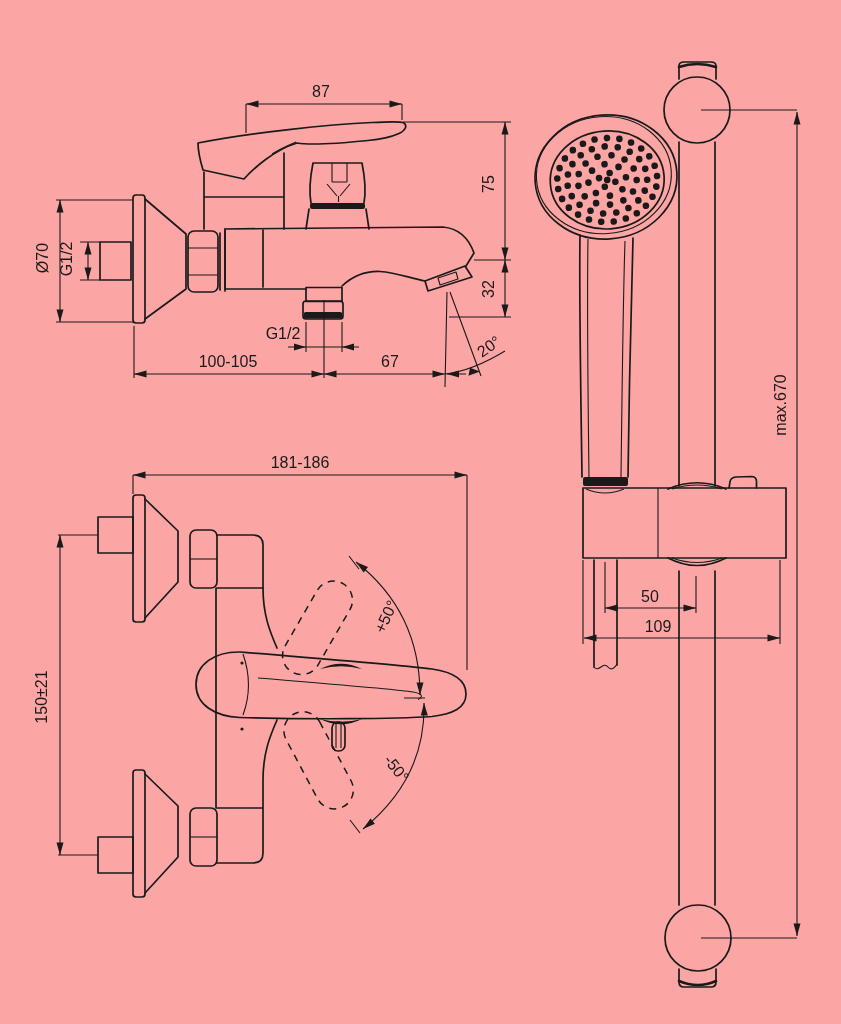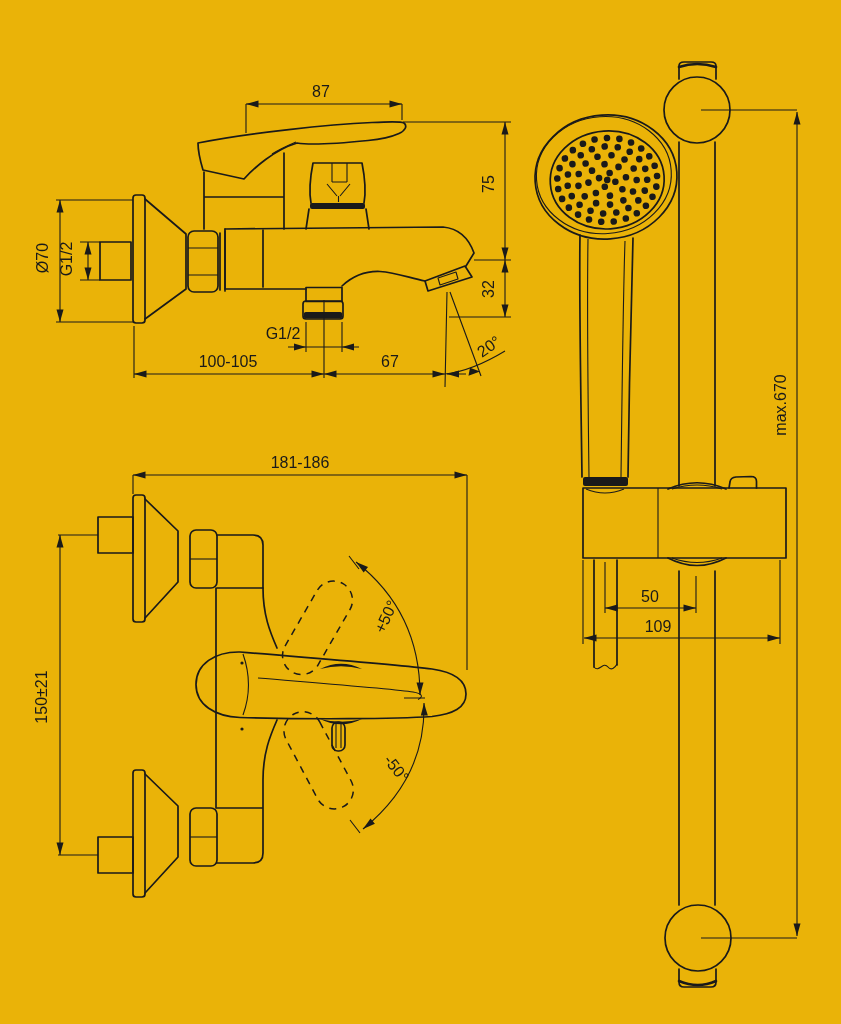--- a/index.html
+++ b/index.html
@@ -1,16 +1,16 @@
 <!DOCTYPE html>
 <html><head>
 <meta charset="utf-8">
 <style>
   html,body{margin:0;padding:0;background:#ffffff;}
-  .stage{position:relative;width:841px;height:1024px;background:#eab308;overflow:hidden;}
+  .stage{position:relative;width:841px;height:1024px;background:#fca5a5;overflow:hidden;}
   svg{position:absolute;left:0;top:0;}
   .draw{fill:none;stroke:#1a1a1a;stroke-width:1.7;stroke-linejoin:round;stroke-linecap:round;}
   .thin{fill:none;stroke:#1a1a1a;stroke-width:1.1;stroke-linejoin:round;stroke-linecap:butt;}
   .thick{fill:none;stroke:#1a1a1a;stroke-width:2.6;stroke-linecap:round;}
   .dashed{stroke-dasharray:7 6;stroke-width:1.5;}
   .solidfill{fill:#1a1a1a;stroke:none;}
   .dimtext{font-family:"Liberation Sans","DejaVu Sans",sans-serif;font-size:16px;fill:#1a1a1a;}
 </style>
 </head>
 <body>

